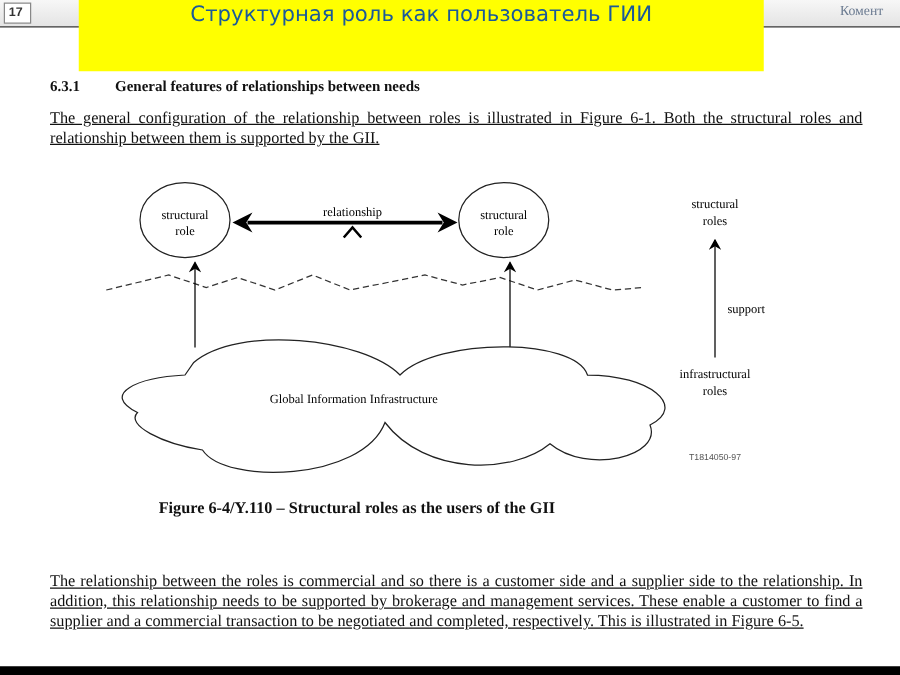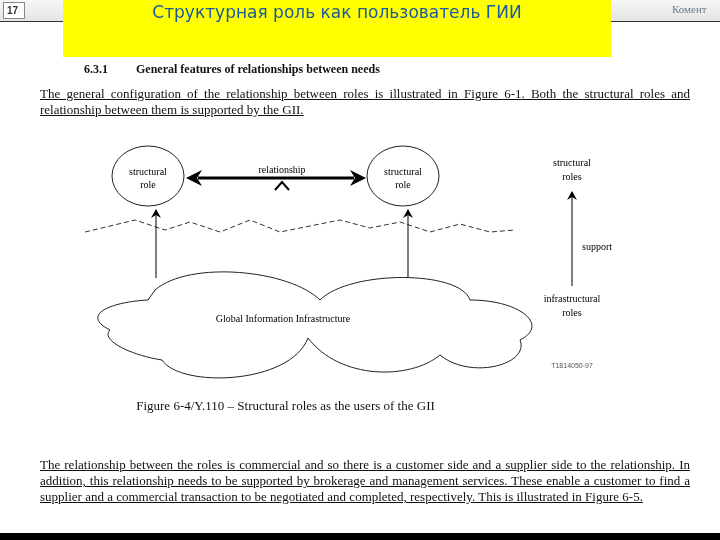--- a/index.html
+++ b/index.html
@@ -13,30 +13,30 @@
     padding-left: 3px; font-family: "Liberation Sans", sans-serif; color: #333; font-weight: bold; }
   .comment-btn { position: absolute; left: 672px; top: 3px; font-size: 11px;
     font-family: Liberation Serif, serif; color: #6a7a90; }
 
   .title-bar { position: absolute; left: 32px; top: 0; width: 548px; height: 57px;
     background: #ffff00; margin-left: 31px; }
   .title-text { position: absolute; left: 0; top: 2px; width: 100%; text-align: center;
     font-family: "DejaVu Sans", sans-serif; font-size: 17px; color: #1a5a9a; }
 
   .section-head { position: absolute; left: 40px; top: 62px; font-size: 12px; font-weight: bold; }
-  .section-head .num { display: inline-block; width: 52px; margin-left: 44px; }
+  .section-head .num { display: inline-block; width: 52px; }
 
   .para { position: absolute; left: 40px; width: 650px; font-size: 13px; line-height: 16px;
     text-align: justify; text-decoration: underline; }
   .para1 { top: 86px; }
   .para2 { top: 457px; }
 
   .diagram { position: absolute; left: 70px; top: 140px; width: 600px; height: 245px; }
   .caption { position: absolute; left: 0; top: 398px; width: 571px; text-align: center;
-    font-size: 13px; font-weight: normal; }
+    font-size: 13px; font-weight: bold; }
 
   .bottom-bar { position: absolute; left: 0; top: 533px; width: 720px; height: 7px; background: #000; }
 </style>
 </head>
 <body>
 
 <div class="toolbar">
   <div class="page-box">17</div>
   <div class="comment-btn">Комент</div>
 </div>

